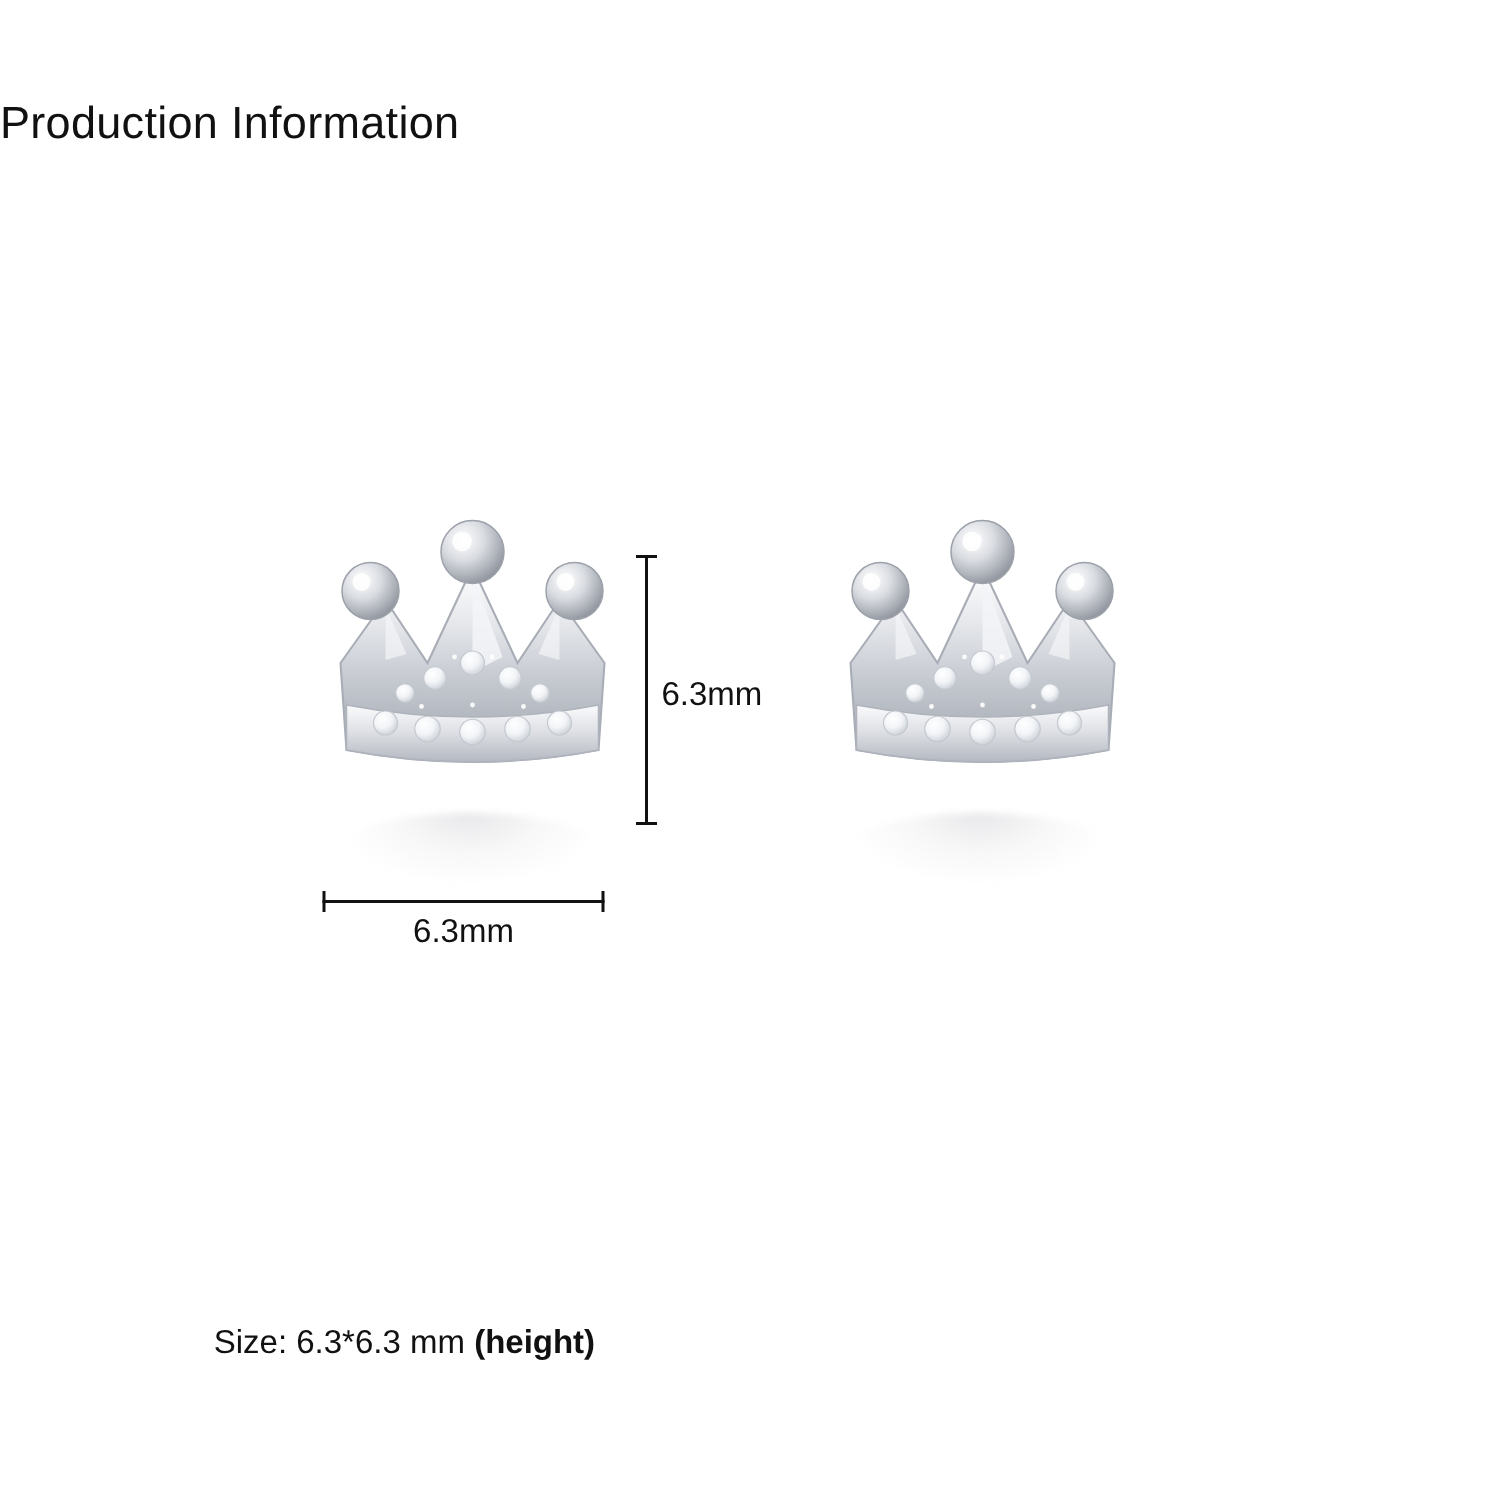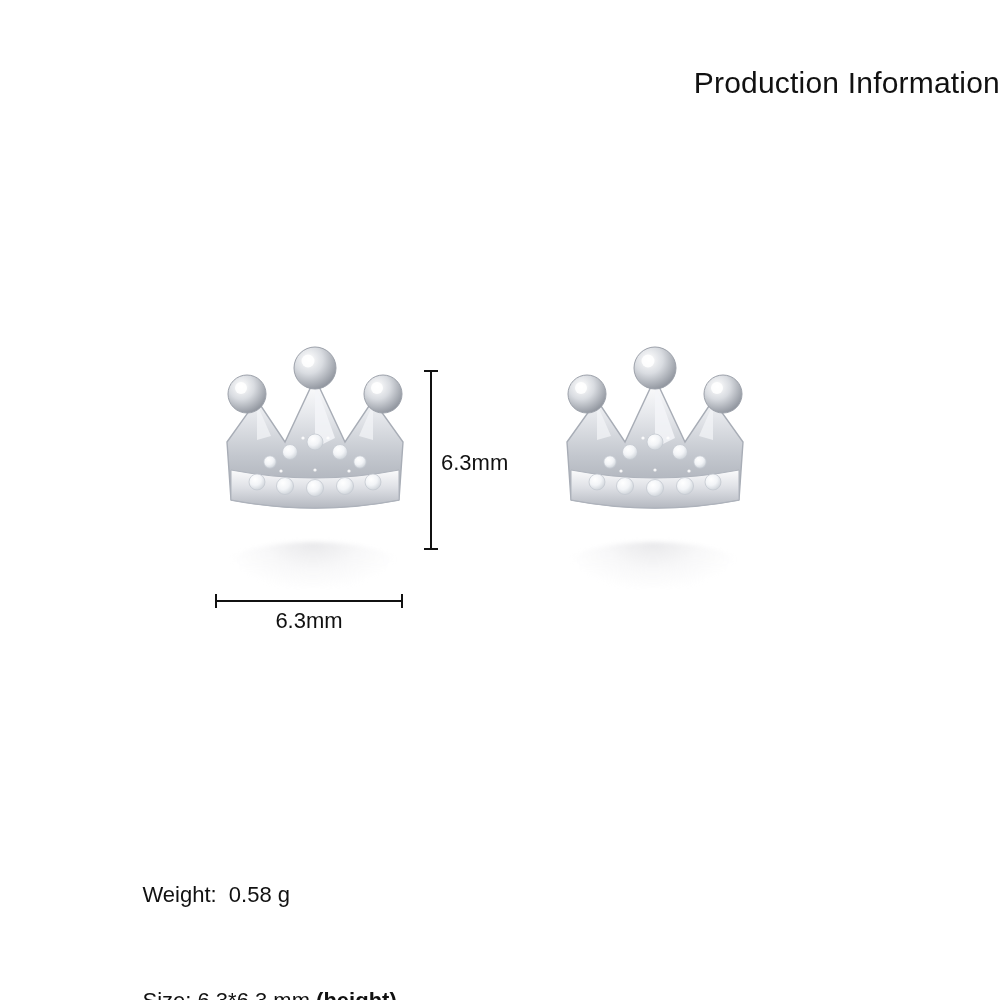--- a/index.html
+++ b/index.html
@@ -15,21 +15,21 @@
     color: #1a1a1a;
     overflow: hidden;
   }
 
   
   .page-title {
     position: absolute;
     top: 66px;
     left: 0;
     width: 1000px;
-    text-align: right;
+    text-align: left;
     font-size: 30px;
     font-weight: 400;
     letter-spacing: 0.2px;
     color: #111;
   }
 
   
   .product-area {
     position: absolute;
     left: 150px;
@@ -281,19 +281,16 @@
   </div>
 </div>
 
 <div class="dim-vline"></div>
 <div class="dim-vlabel">6.3mm</div>
 
 <div class="dim-hline"></div>
 <div class="dim-hlabel">6.3mm</div>
 
 <div class="specs">
-  <div class="spec-row">
-    <span class="label">Weight:</span><span class="value">  0.58 g</span>
-  </div>
   <div class="spec-row size">
     <span class="label">Size:</span><span class="value"> 6.3*6.3 mm </span><span class="bold">(height)</span>
   </div>
 </div>
 
 </body></html>

